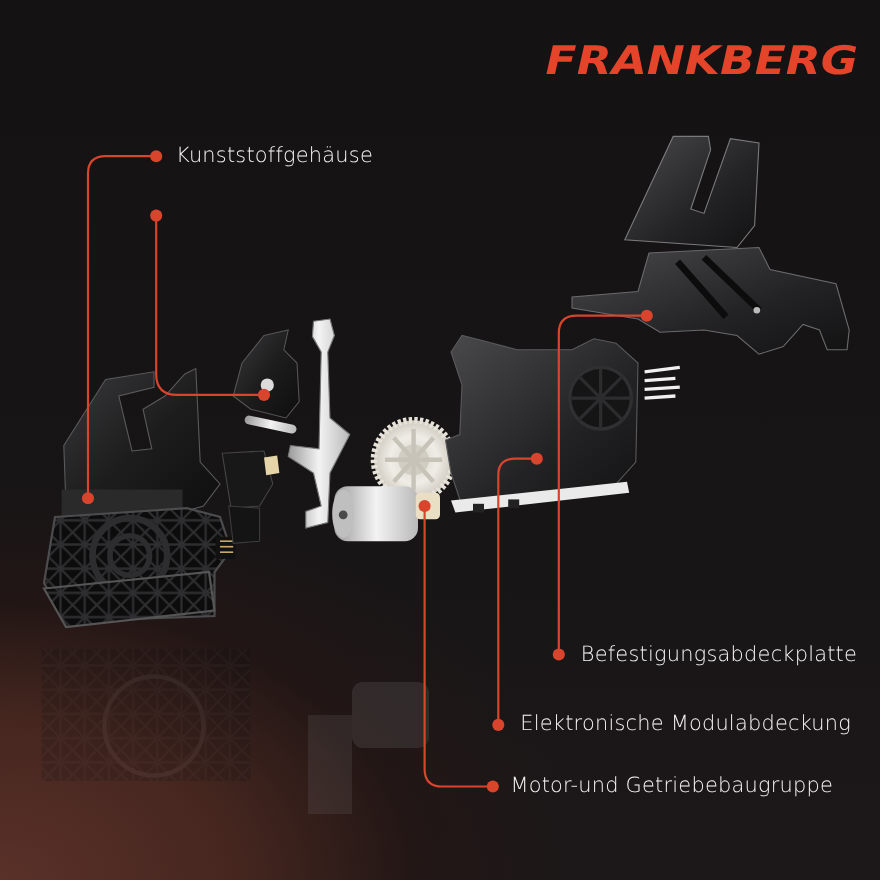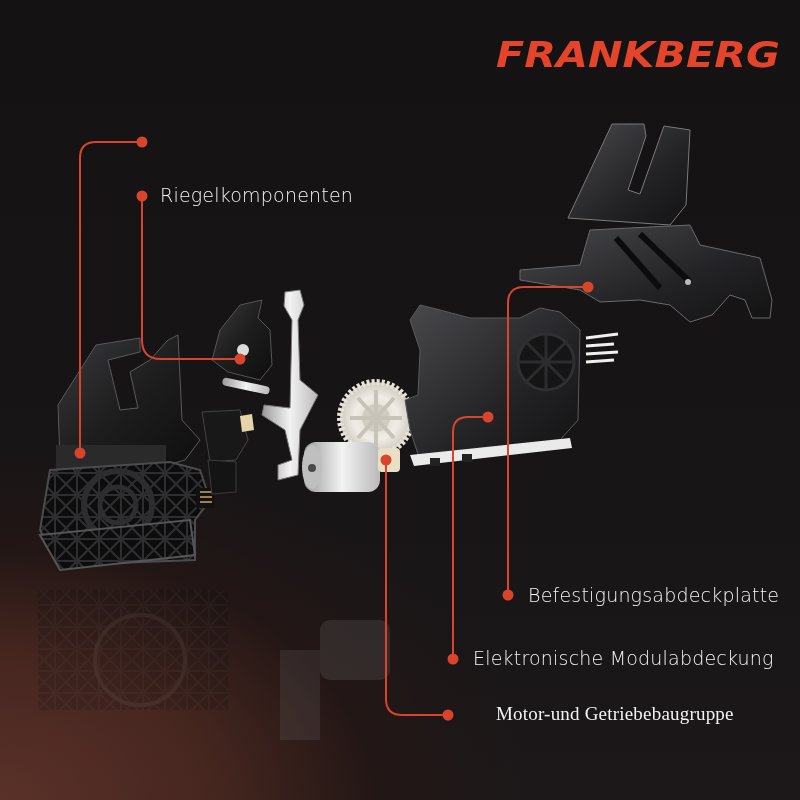--- a/index.html
+++ b/index.html
@@ -131,18 +131,18 @@
       <circle cx="240" cy="359" r="5.5"></circle>
       <circle cx="508" cy="595" r="5.5"></circle>
       <circle cx="588" cy="287" r="5.5"></circle>
       <circle cx="453" cy="659" r="5.5"></circle>
       <circle cx="488" cy="417" r="5.5"></circle>
       <circle cx="448" cy="715" r="5.5"></circle>
       <circle cx="386" cy="460" r="5.5"></circle>
     </g>
   </svg>
 
-  <div class="label" style="left:160px; top:184px;">Riegelkomponenten</div>
+  <div class="label" style="left:160px; top:130px;">Kunststoffgehäuse</div>
   <div class="label" style="left:473px; top:647px;">Elektronische Modulabdeckung</div>
   <div class="label" style="left:528px; top:584px;">Befestigungsabdeckplatte</div>
-  <div class="label" style="left:496px; top:703px;font-family:Liberation Serif, serif;">Motor-und Getriebebaugruppe</div>
+  <div class="label" style="left:464px; top:703px;">Motor-und Getriebebaugruppe</div>
 
 </div>
 
 </body></html>

